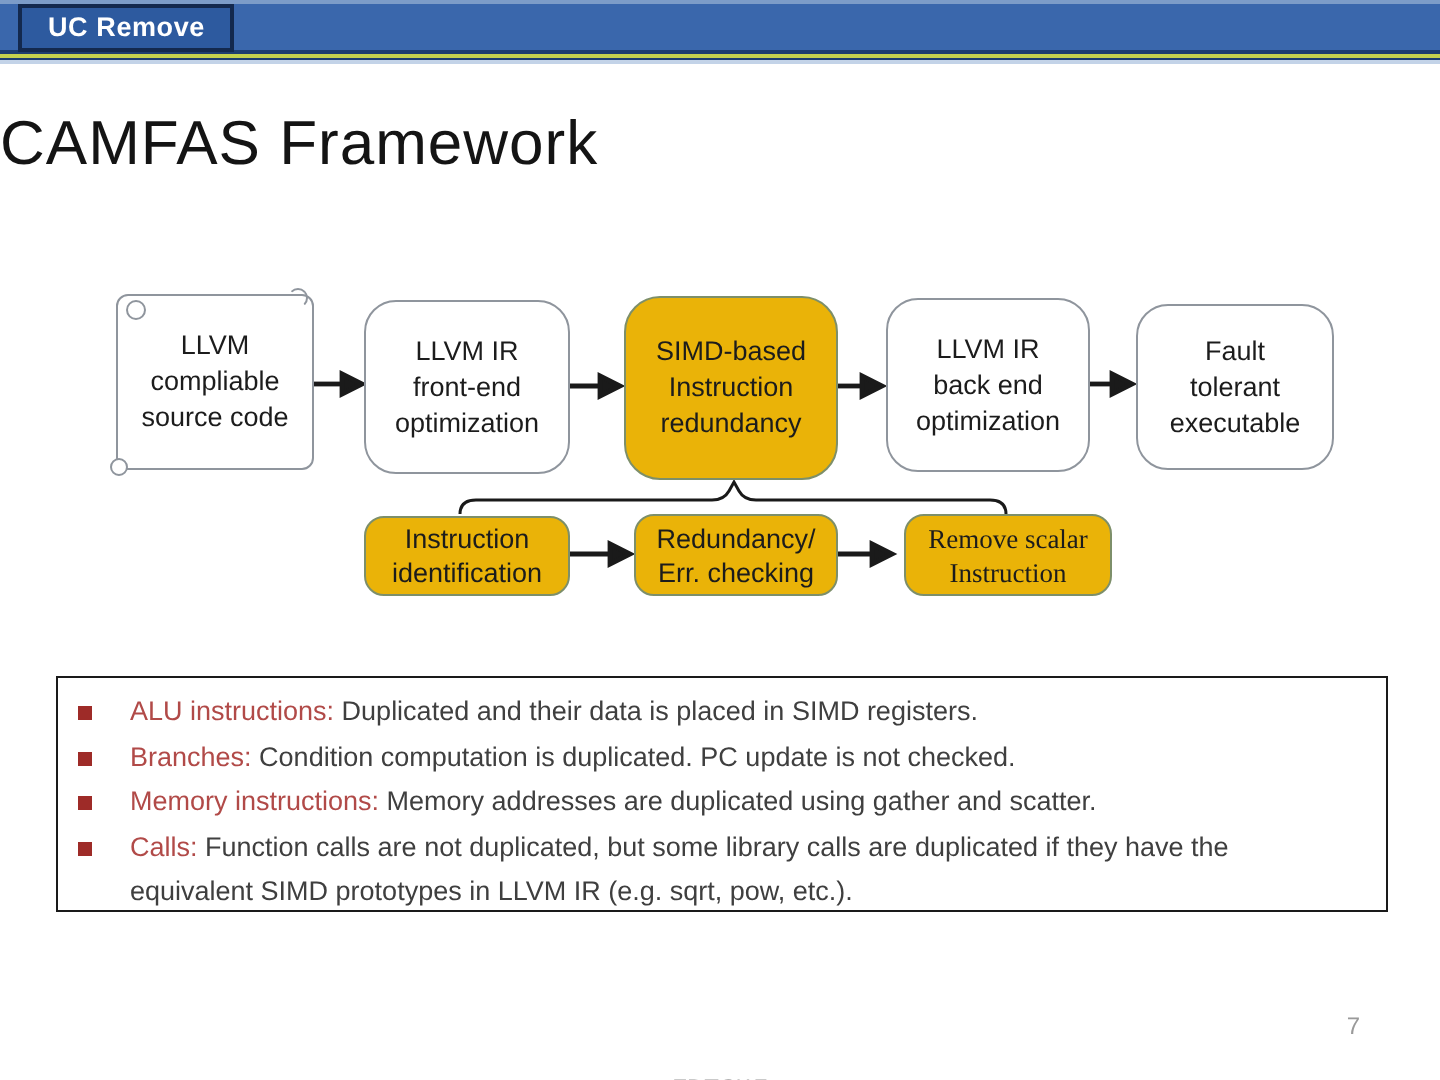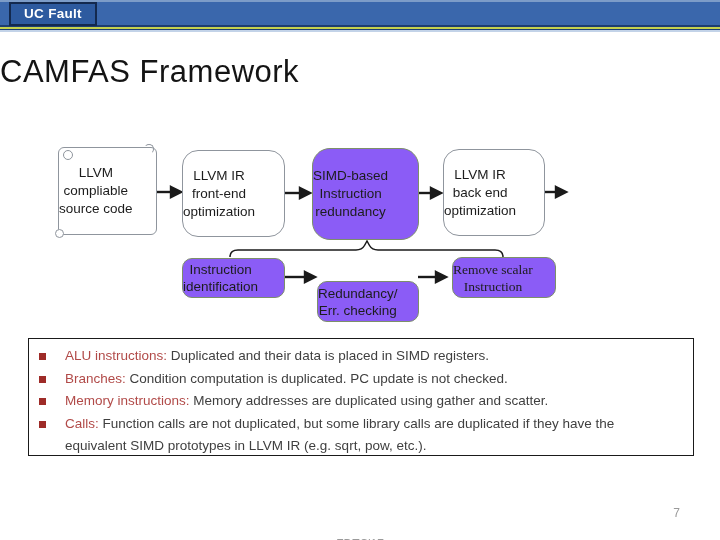--- a/index.html
+++ b/index.html
@@ -19,26 +19,26 @@
     padding:0 13px; background:#2d5a9f; border:2px solid #13294e;
     color:#ffffff; font-weight:bold; font-size:13.5px; letter-spacing:.3px;
   }
   
   .title {
     position:absolute; top:54px; left:0; width:720px; text-align:left;
     font-size:31px; color:#141414; letter-spacing:.5px;
   }
   
   .box {
-    position:absolute; display:flex; align-items:center; justify-content:flex-start;
+    position:absolute; display:flex; align-items:center; justify-content:center;
     text-align:center; white-space:pre-line; font-size:13.5px; line-height:18px;
     color:#1c1c1c; background:#ffffff; border:1.4px solid #8f959d;
     border-radius:16px; z-index:2;
   }
-  .box.green { background:#8b5cf6; border-color:#7d8f6a; }
+  .box.green { background:#eab308; border-color:#7d8f6a; }
   .box.big-green { border-radius:18px; border-width:1.6px; }
   .box.small { border-radius:10px; line-height:17px; }
   .scroll { border-radius:6px; }
   .curl {
     position:absolute; border:1.3px solid #8f959d; border-radius:50%;
     background:#ffffff; z-index:3;
   }
   .curl-tl { width:8px; height:8px; top:2px; left:4px; }
   .curl-bl { width:7px; height:7px; bottom:-4px; left:-4px; }
   .curl-tr { width:8px; height:8px; top:-4px; right:2px;
@@ -67,21 +67,21 @@
 <body>
 
 <div class="slide">
 
   <div class="banner">
     <div class="banner-bar"></div>
     <div class="stripe-navy1"></div>
     <div class="stripe-yellow"></div>
     <div class="stripe-navy2"></div>
     <div class="stripe-light"></div>
-    <div class="uci-logo">UC Fault</div>
+    <div class="uci-logo">UC Remove</div>
   </div>
 
   <div class="title">CAMFAS Framework</div>
 
   <svg class="overlay" width="720" height="540" viewBox="0 0 720 540">
     <g stroke="#1a1a1a" stroke-width="2.4" fill="#1a1a1a">
       <line x1="156" y1="192" x2="172" y2="192"></line>
       <polygon points="171,187 181,192 171,197"></polygon>
       <line x1="284" y1="193" x2="301" y2="193"></line>
       <polygon points="300,188 310,193 300,198"></polygon>
@@ -117,27 +117,32 @@
 Instruction
 redundancy</span>
   </div>
 
   <div class="box" style="left:443px; top:149px; width:100px; height:85px;">
     <span>LLVM IR
 back end
 optimization</span>
   </div>
 
+  <div class="box" style="left:568px; top:152px; width:97px; height:81px;">
+    <span>Fault
+tolerant
+executable</span>
+  </div>
 
   <div class="box green small" style="left:182px; top:258px; width:101px; height:38px;">
     <span>Instruction
 identification</span>
   </div>
 
-  <div class="box green small" style="left:317px; top:257px; width:100px; height:39px;margin-top:24px;">
+  <div class="box green small" style="left:317px; top:257px; width:100px; height:39px;">
     <span>Redundancy/
 Err. checking</span>
   </div>
 
   <div class="box green small" style="left:452px; top:257px; width:102px; height:39px;font-family:Liberation Serif, serif;">
     <span>Remove scalar
 Instruction</span>
   </div>
 
   <div class="textbox">

